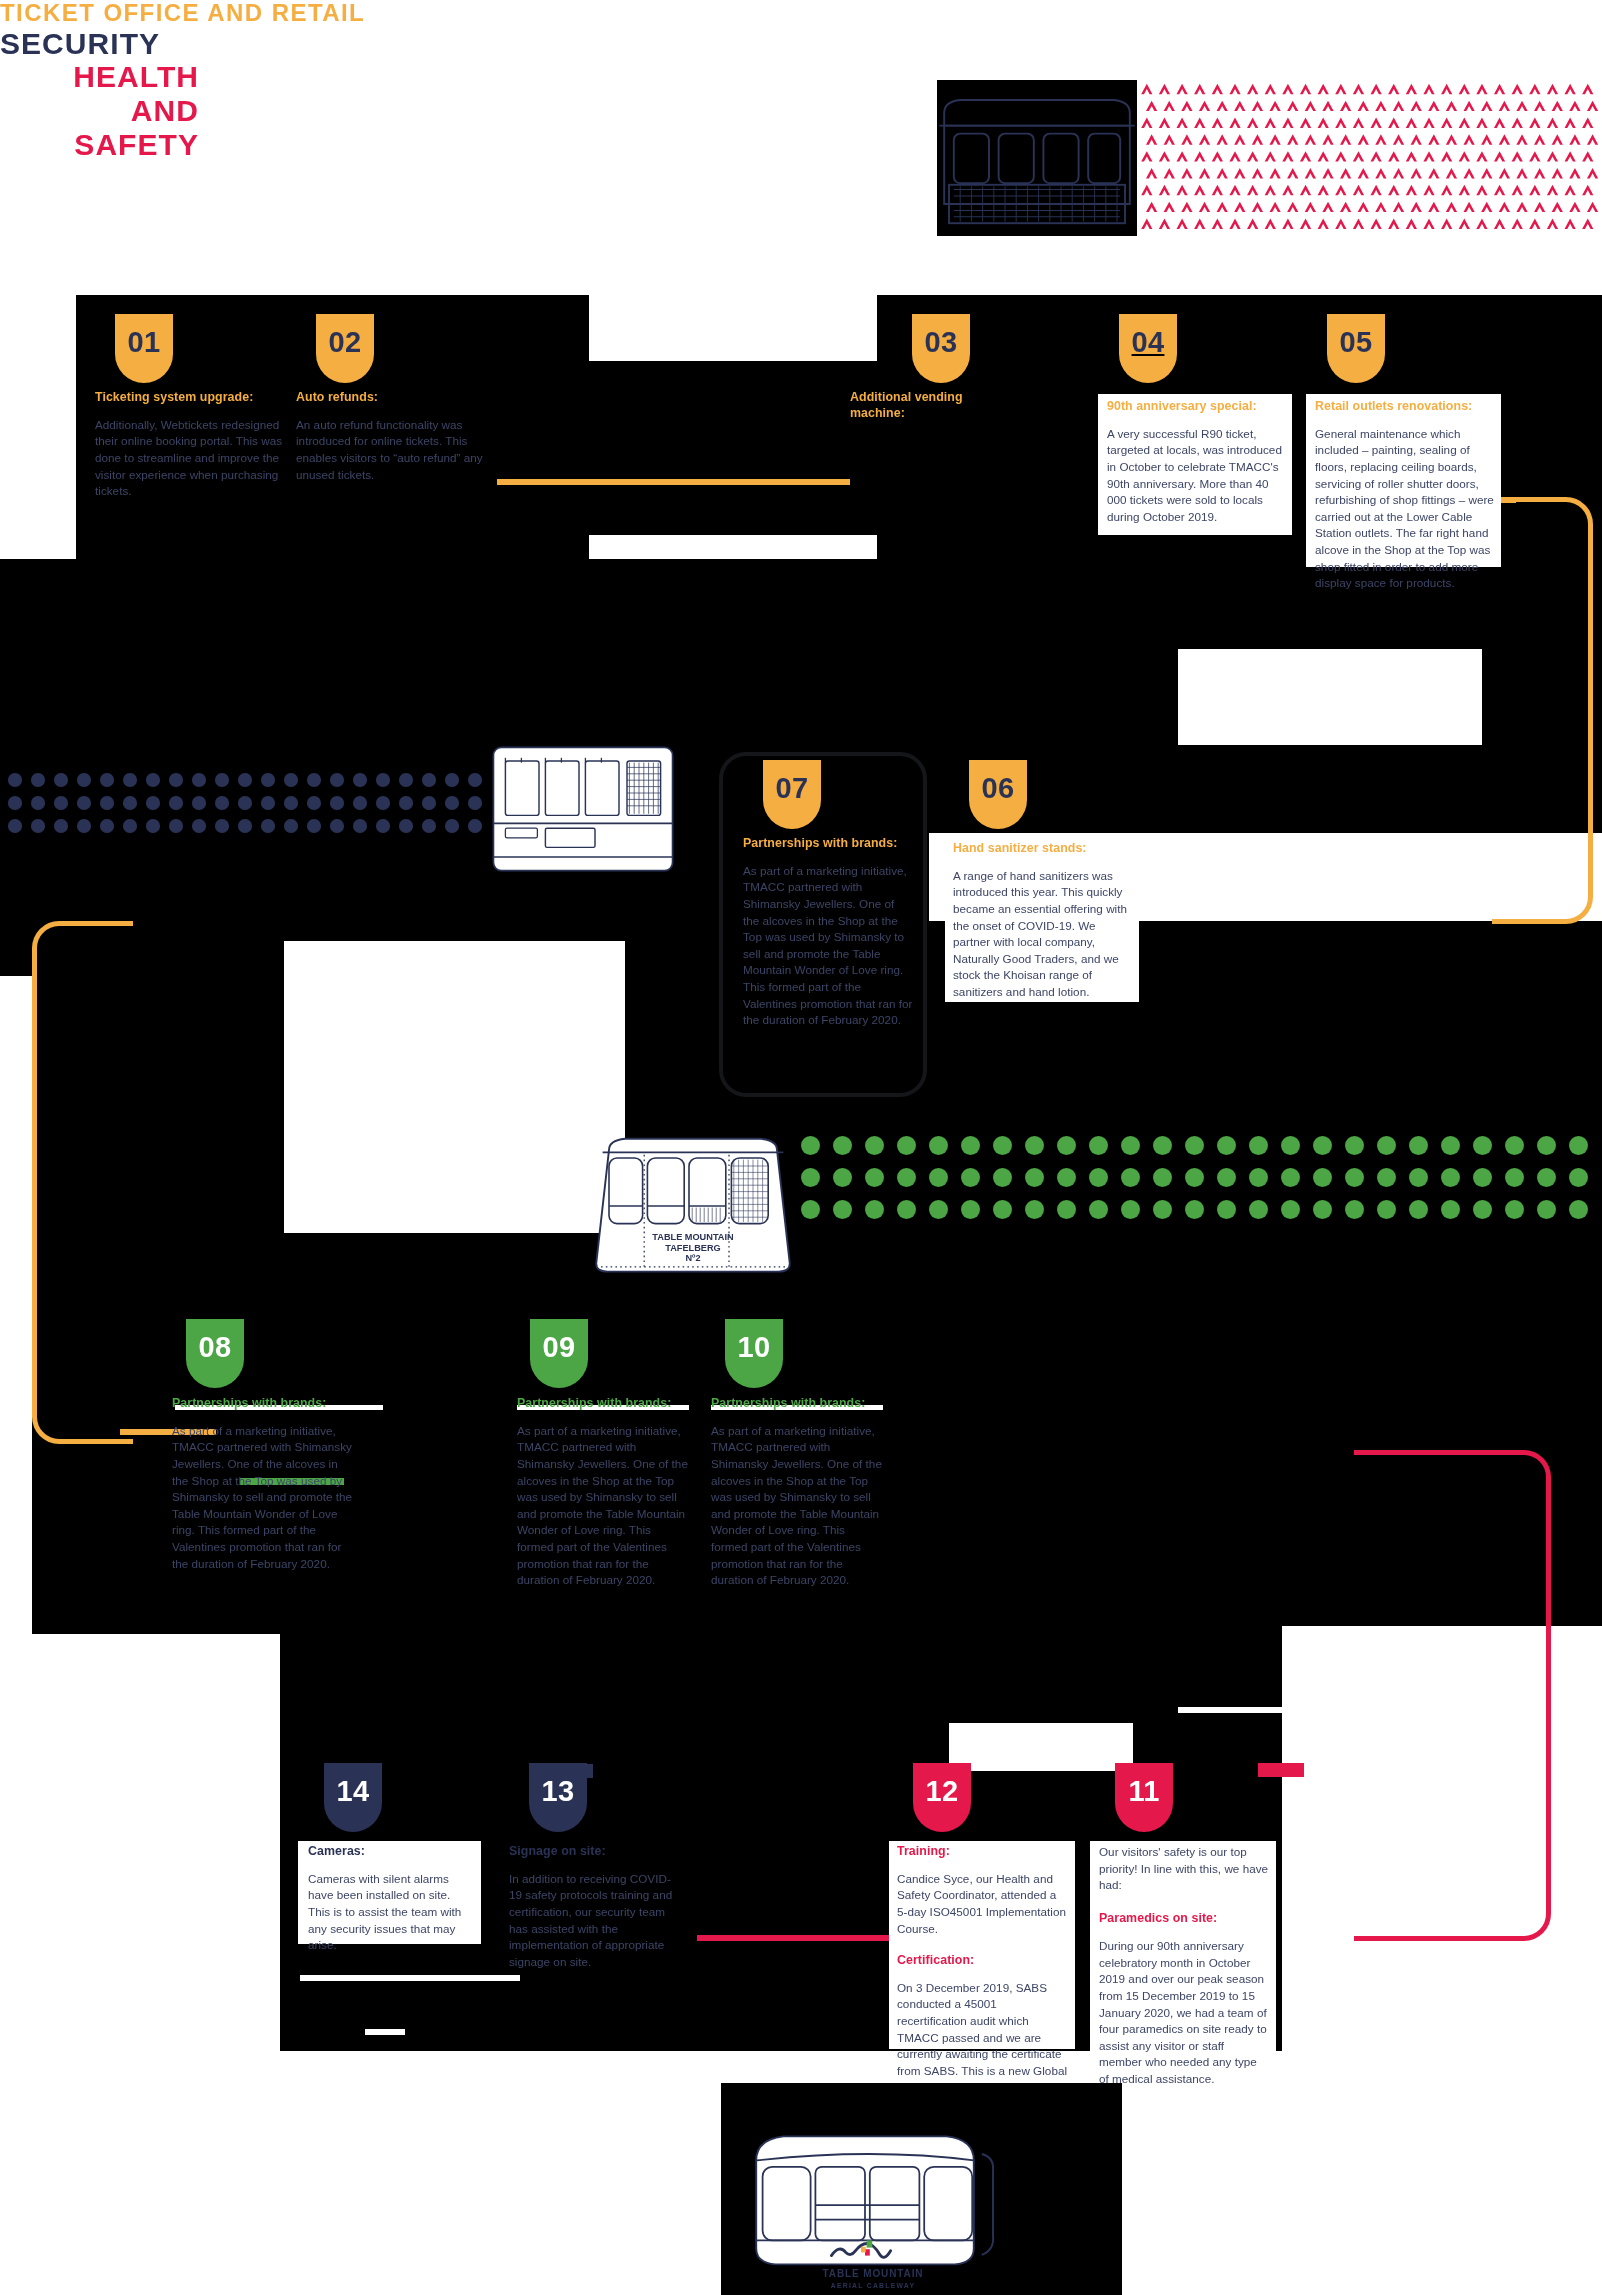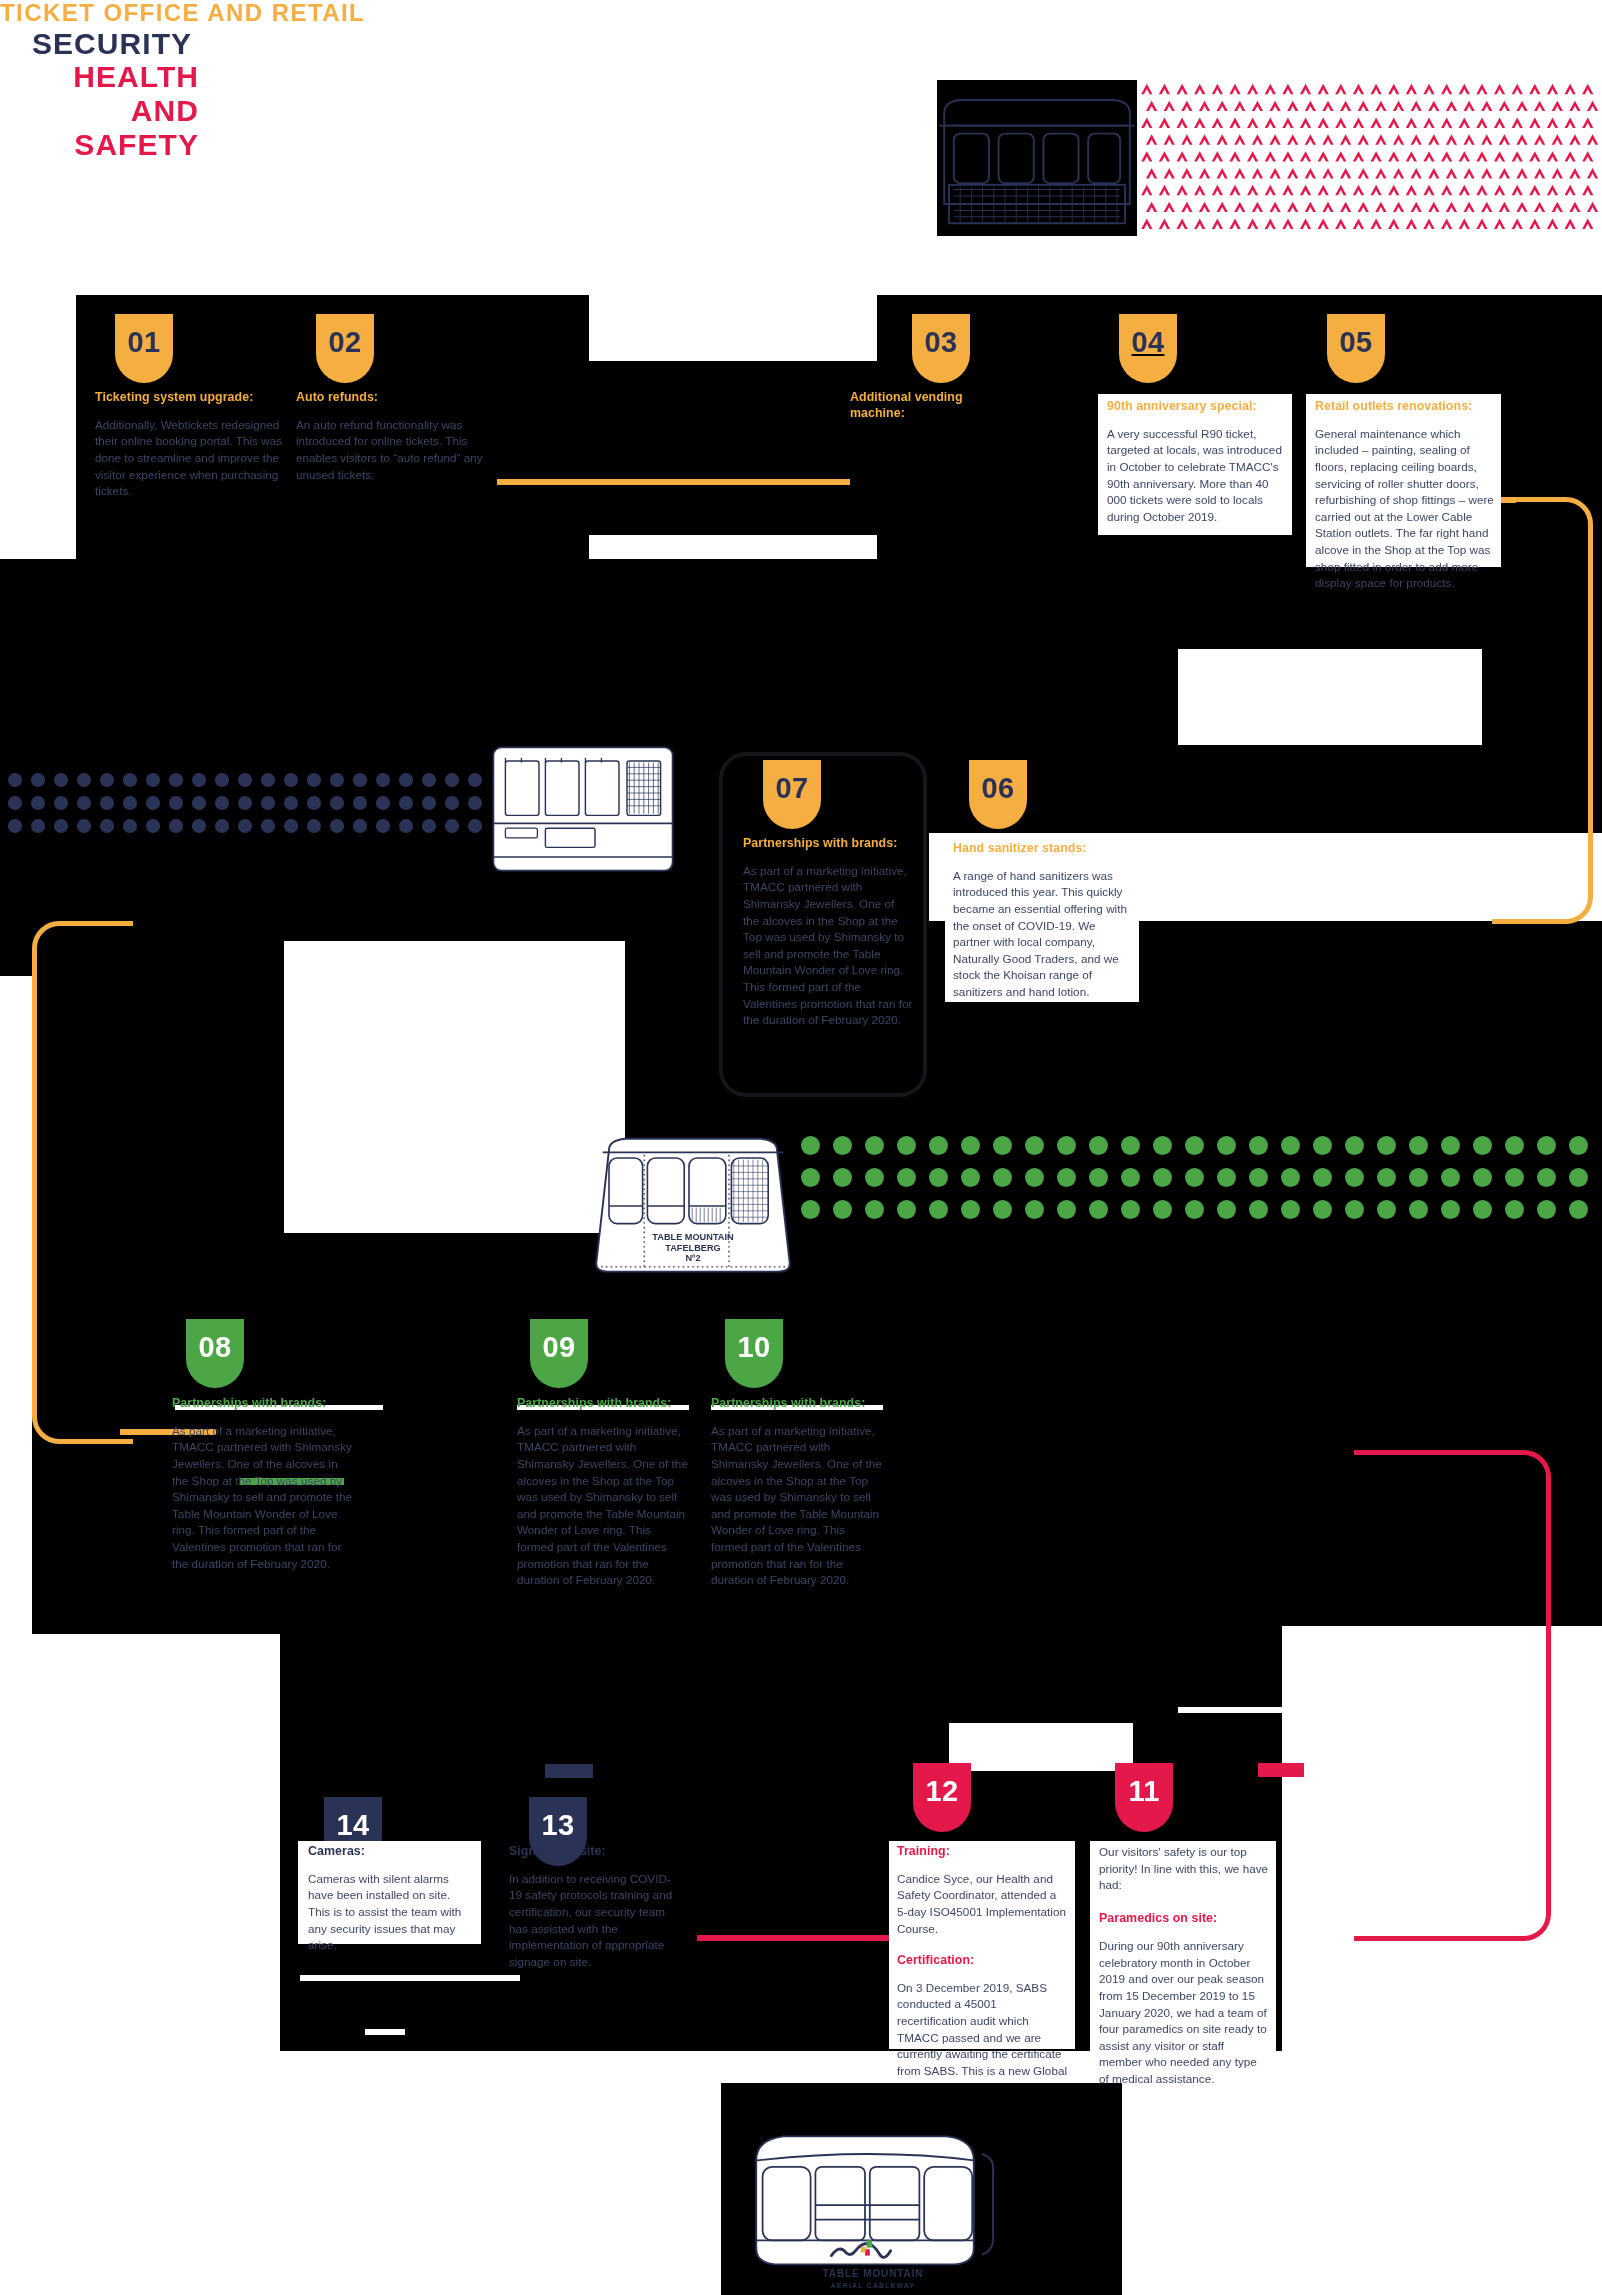--- a/index.html
+++ b/index.html
@@ -34,21 +34,21 @@
     display:flex;align-items:flex-start;justify-content:center;
   }
   .shield span{
     font-size:29px;font-weight:bold;letter-spacing:.01em;
     line-height:1;padding-top:13.6px;
   }
   .sh-orange{background:#F5AE42;}
   .sh-orange span{color:#2A3356;}
   .sh-green{background:#4CA646;}
   .sh-green span{color:#ffffff;}
-  .sh-navy{background:#2A3356;margin-top:34px;}
+  .sh-navy{background:#2A3356;}
   .sh-navy span{color:#ffffff;}
   .sh-red{background:#E4184A;}
   .sh-red span{color:#ffffff;}
 
   
   .item{position:absolute;}
   .item h4{
     margin:0 0 11.2px 0;font-size:12.4px;font-weight:bold;line-height:1.25;
     letter-spacing:.005em;
   }
@@ -729,21 +729,21 @@
   </div>
 
   <div class="shield sh-green" style="left:725px;top:1319px;">
     <span>10</span>
   </div>
   <div class="item" style="left:711px;top:1396px;width:172px;">
     <h4 class="h-green">Partnerships with brands:</h4>
     <p>As part of a marketing initiative, TMACC partnered with Shimansky Jewellers.  One of the alcoves in the Shop at the Top was used by Shimansky to sell and promote the Table Mountain Wonder of Love ring.  This formed part of the Valentines promotion that ran for the duration of February 2020.</p>
   </div>
 
-  <div class="sect-title t-security" style="left:562px;top:1689px;padding-left:32px;">SECURITY</div>
+  <div class="sect-title t-security" style="left:562px;top:1689px;">SECURITY</div>
 
   <div class="sect-title t-health" style="left:1250px;top:1657px;width:199px;">HEALTH
 AND SAFETY</div>
 
   <div class="shield sh-navy" style="left:324px;top:1763px;">
     <span>14</span>
   </div>
   <div class="card" style="left:298px;top:1841px;width:183px;height:103px;"></div>
   <div class="item" style="left:308px;top:1844px;width:167px;">
     <h4 class="h-navy">Cameras:</h4>

